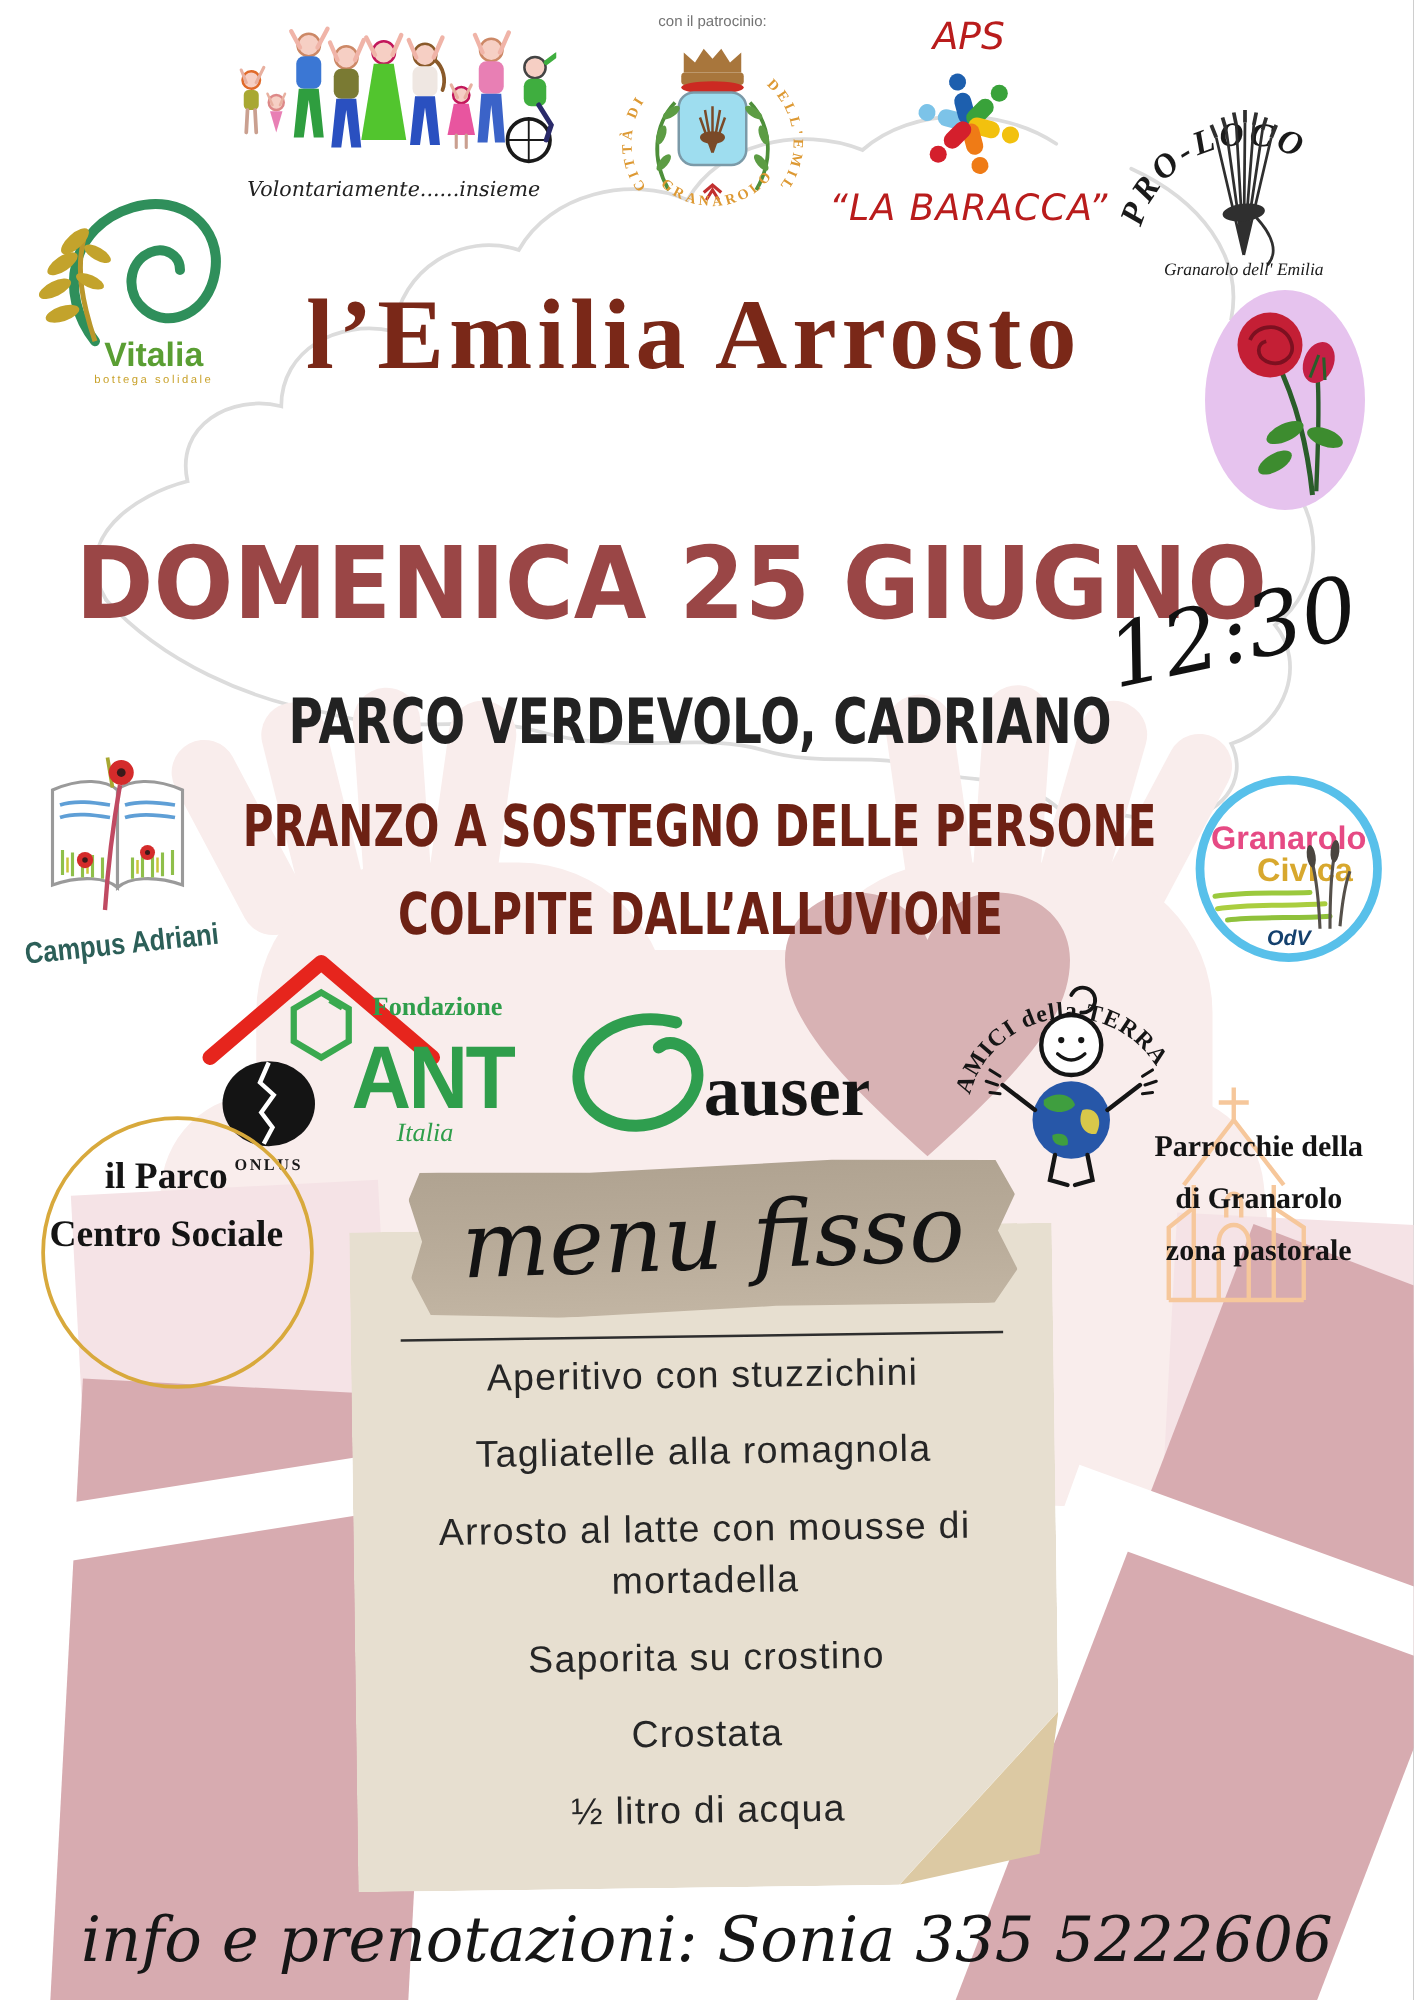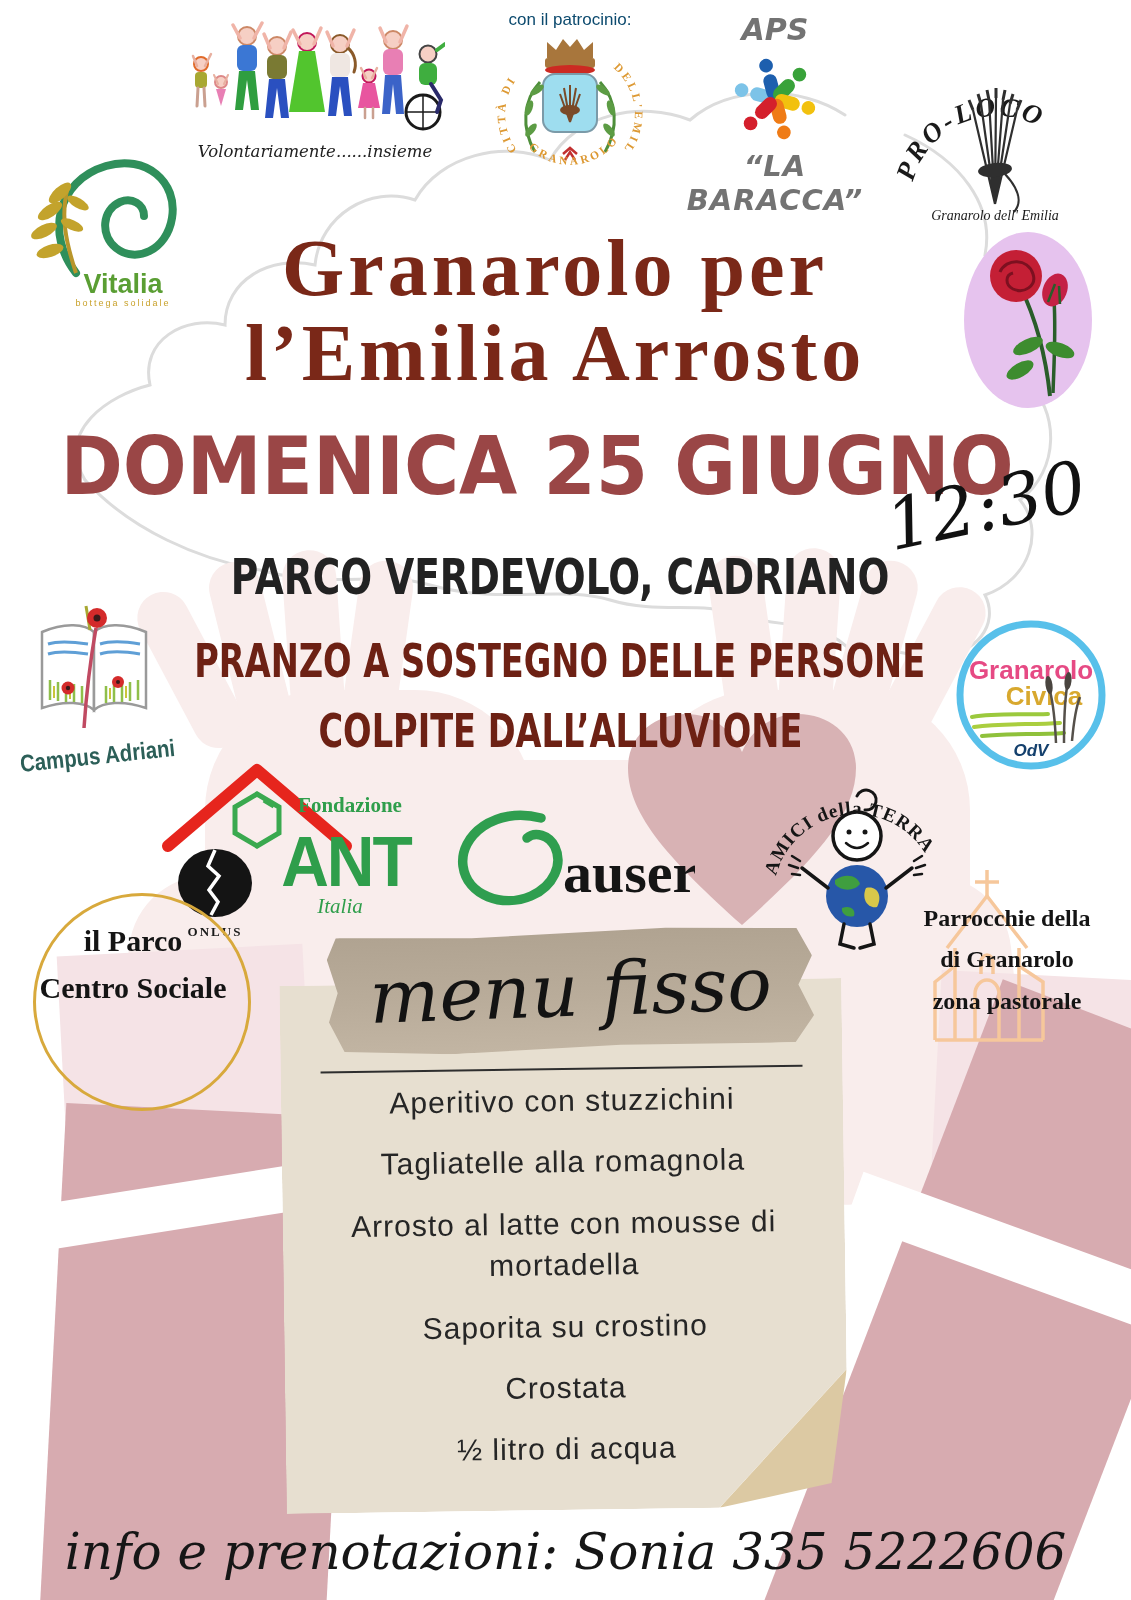--- a/index.html
+++ b/index.html
@@ -6,22 +6,22 @@
   #poster{position:relative;width:1131px;height:1600px;margin:0 auto;background:#ffffff;
           overflow:hidden;font-family:"Liberation Sans",sans-serif;}
   .abs{position:absolute;}
   .ctr{text-align:center;}
   
   #bg{position:absolute;left:0;top:0;z-index:0;}
   .z1{z-index:1;}
 
   
   .caption-script{font-family:"DejaVu Serif",serif;font-style:italic;font-size:16.5px;color:#222;}
-  .patrocinio{font-size:17px;color:#0c4a6e;}
-  .baracca-txt{font-family:"DejaVu Sans",sans-serif;font-weight:bold;font-style:italic;color:#737373;}
+  .patrocinio{font-size:12px;color:#737373;}
+  .baracca-txt{font-family:"DejaVu Sans",sans-serif;font-weight:normal;font-style:italic;color:#b91c1c;}
 
   
   .title{font-family:"Liberation Serif",serif;font-weight:bold;color:#7a2818;
          font-size:80px;line-height:1.06;letter-spacing:4px;}
   .date{font-family:"DejaVu Sans",sans-serif;font-weight:bold;color:#9a4646;
         font-size:80px;transform:scaleX(.94);transform-origin:center;white-space:nowrap;}
   .time{font-family:"DejaVu Serif",serif;font-style:italic;font-size:70px;color:#111;
         transform:rotate(-12deg);}
   .location{font-family:"DejaVu Sans",sans-serif;font-weight:bold;color:#222;font-size:50px;
         transform:scaleX(.75);transform-origin:center;white-space:nowrap;letter-spacing:0;}
@@ -273,21 +273,20 @@
       <ellipse cx="102" cy="122" rx="15" ry="7" fill="#3d8c2f" transform="rotate(20 102 122)"></ellipse>
       <ellipse cx="62" cy="142" rx="15" ry="7" fill="#3d8c2f" transform="rotate(-30 62 142)"></ellipse>
       <circle cx="58" cy="48" r="26" fill="#c41f35"></circle>
       <path d="M 42,44 C 48,30 70,30 75,46 C 79,58 66,66 55,61 C 47,57 47,47 55,45" stroke="#7d1020" stroke-width="3" fill="none"></path>
       <ellipse cx="97" cy="62" rx="12" ry="17" fill="#c42045" transform="rotate(22 97 62)"></ellipse>
       <path d="M 90,74 L 97,56 M 102,76 L 101,58" stroke="#2a5d2a" stroke-width="2.5"></path>
     </g>
   </svg>
 
   <div class="abs z1 ctr title" style="left:105px;top:226px;width:900px">
-    <div>Granarolo per</div>
     <div>l’Emilia Arrosto</div>
   </div>
 
   <div class="abs z1 ctr" style="left:0;top:420px;width:1075px">
     <span class="date" style="display:inline-block">DOMENICA 25 GIUGNO</span>
   </div>
 
   <div class="abs z1 time" style="left:885px;top:462px;width:230px">12:30</div>
 
   <div class="abs z1 ctr" style="left:0;top:548px;width:1120px">

